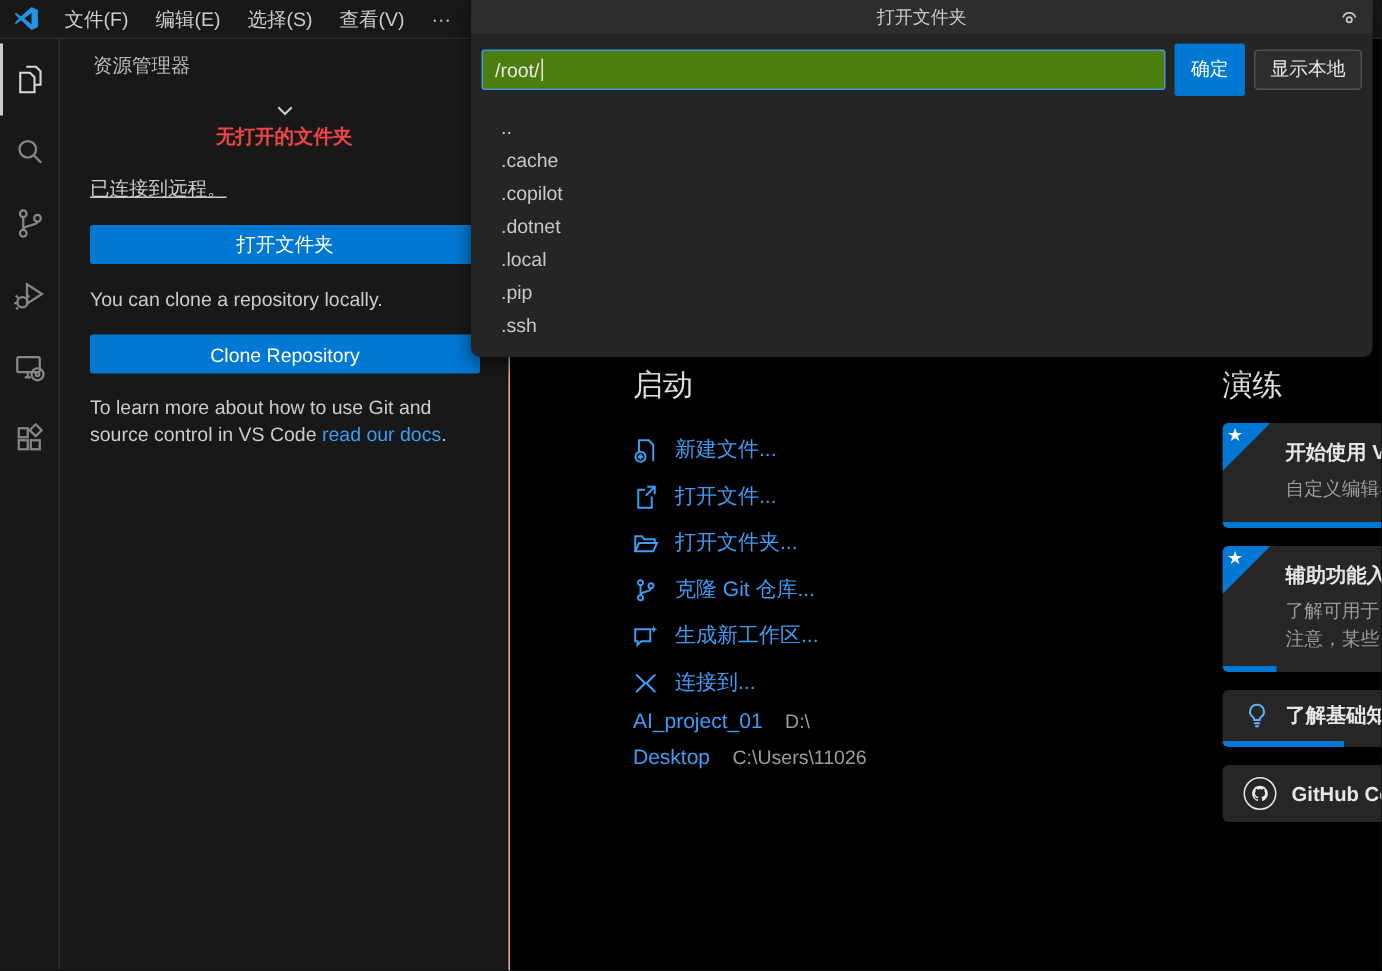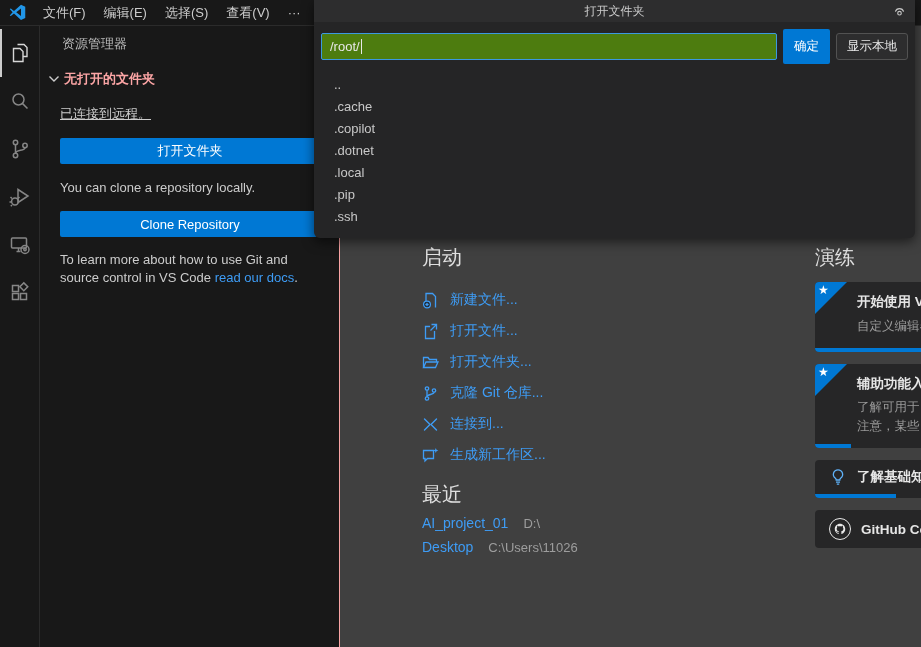--- a/index.html
+++ b/index.html
@@ -26,33 +26,33 @@
   .ab-item { width:40px; height:48px; display:flex; align-items:center;
     justify-content:center; color:#868686; border-left:2px solid transparent;
     border-right:2px solid transparent; }
   .ab-item.active { color:#d7d7d7; border-left:2px solid #cccccc; }
 
   
   .sidebar { position:absolute; left:40px; top:26px; width:300px; bottom:0;
     background:#181818; border-right:1px solid #fca5a5; }
   .sb-title { padding:9px 20px 0 22px; font-size:13px; color:#bbbbbb; }
   .sb-section { display:flex; align-items:center; gap:4px; padding:0 8px;
-    margin-top:17px; font-size:13px; font-weight:bold; color:#fca5a5; }
+    margin-top:17px; font-size:13px; font-weight:bold; color:#ef4444;flex-direction:column; }
   .sb-text { padding:0 20px; font-size:13px; color:#cccccc; line-height:1.35; }
   .sb-remote { margin-top:17px;text-decoration:underline; }
   .sb-btn { display:block; width:260px; margin:15px 20px 0 20px; height:26px;
     background:#0078d4; color:#ffffff; border:none; border-radius:2px;
     font-size:13px; font-family:inherit; cursor:pointer; }
   .sb-clone-hint { margin-top:15px; }
   .sb-docs { margin-top:14px; }
   .link { color:#3e9cf5; text-decoration:none; cursor:pointer; }
 
   
   .main { position:absolute; left:340px; top:26px; right:0; bottom:0;
-    background:#404040; overflow:hidden; }
+    background:#000000; overflow:hidden; }
   .col-start { position:absolute; left:82px; top:218px; width:330px; }
   .w-heading { font-size:20px; font-weight:400; color:#e0e0e0; line-height:26px; }
   .start-list { margin-top:8px; }
   .start-item { display:flex; align-items:flex-end; gap:11px; height:31px;
     color:#3e9cf5; cursor:pointer; }
   .start-item .lbl { font-size:14px; }
   .recent-heading { margin-top:17px; }
   .recent-list { margin-top:8px; }
   .recent-item { display:flex; align-items:baseline; gap:15px; height:24px; }
   .recent-item .name { font-size:14px; }
@@ -223,37 +223,36 @@
           <circle cx="5" cy="3.5" r="1.7"></circle>
           <circle cx="5" cy="13.5" r="1.7"></circle>
           <circle cx="12" cy="5.5" r="1.7"></circle>
           <path d="M5 5.2 V11.8"></path>
           <path d="M12 7.2 C12 10 5 9 5 11.8"></path>
         </svg>
         <span class="lbl">克隆 Git 仓库...</span>
       </div>
 
       <div class="start-item">
+        <svg width="17" height="17" viewBox="0 0 17 17" fill="none" stroke="currentColor" stroke-width="1.3">
+          <path d="M1.5 3.5 h10 v8 h-6 l-2.5 2.5 v-2.5 h-1.5 z"></path>
+          <path d="M13.8 1 l0.7 1.8 1.8 0.7 -1.8 0.7 -0.7 1.8 -0.7 -1.8 -1.8 -0.7 1.8 -0.7 z" fill="currentColor" stroke="none"></path>
+        </svg>
+        <span class="lbl">生成新工作区...</span>
+      </div>
+
+      <div class="start-item">
         <svg width="17" height="17" viewBox="0 0 17 17" fill="none" stroke="currentColor" stroke-width="1.4" stroke-linecap="round">
           <path d="M2.5 3 L8 8.5 L2.5 14"></path>
           <path d="M14.5 3 L9 8.5 L14.5 14"></path>
         </svg>
         <span class="lbl">连接到...</span>
       </div>
-
-      <div class="start-item">
-        <svg width="17" height="17" viewBox="0 0 17 17" fill="none" stroke="currentColor" stroke-width="1.3">
-          <path d="M1.5 3.5 h10 v8 h-6 l-2.5 2.5 v-2.5 h-1.5 z"></path>
-          <path d="M13.8 1 l0.7 1.8 1.8 0.7 -1.8 0.7 -0.7 1.8 -0.7 -1.8 -1.8 -0.7 1.8 -0.7 z" fill="currentColor" stroke="none"></path>
-        </svg>
-        <span class="lbl">生成新工作区...</span>
-      </div>
-    </div>
-
-    <div class="w-heading recent-heading">最近</div>
+    </div>
+
     <div class="recent-list">
       <div class="recent-item">
         <a class="link name">AI_project_01</a>
         <span class="path">D:\</span>
       </div>
       <div class="recent-item">
         <a class="link name">Desktop</a>
         <span class="path">C:\Users\11026</span>
       </div>
     </div>

